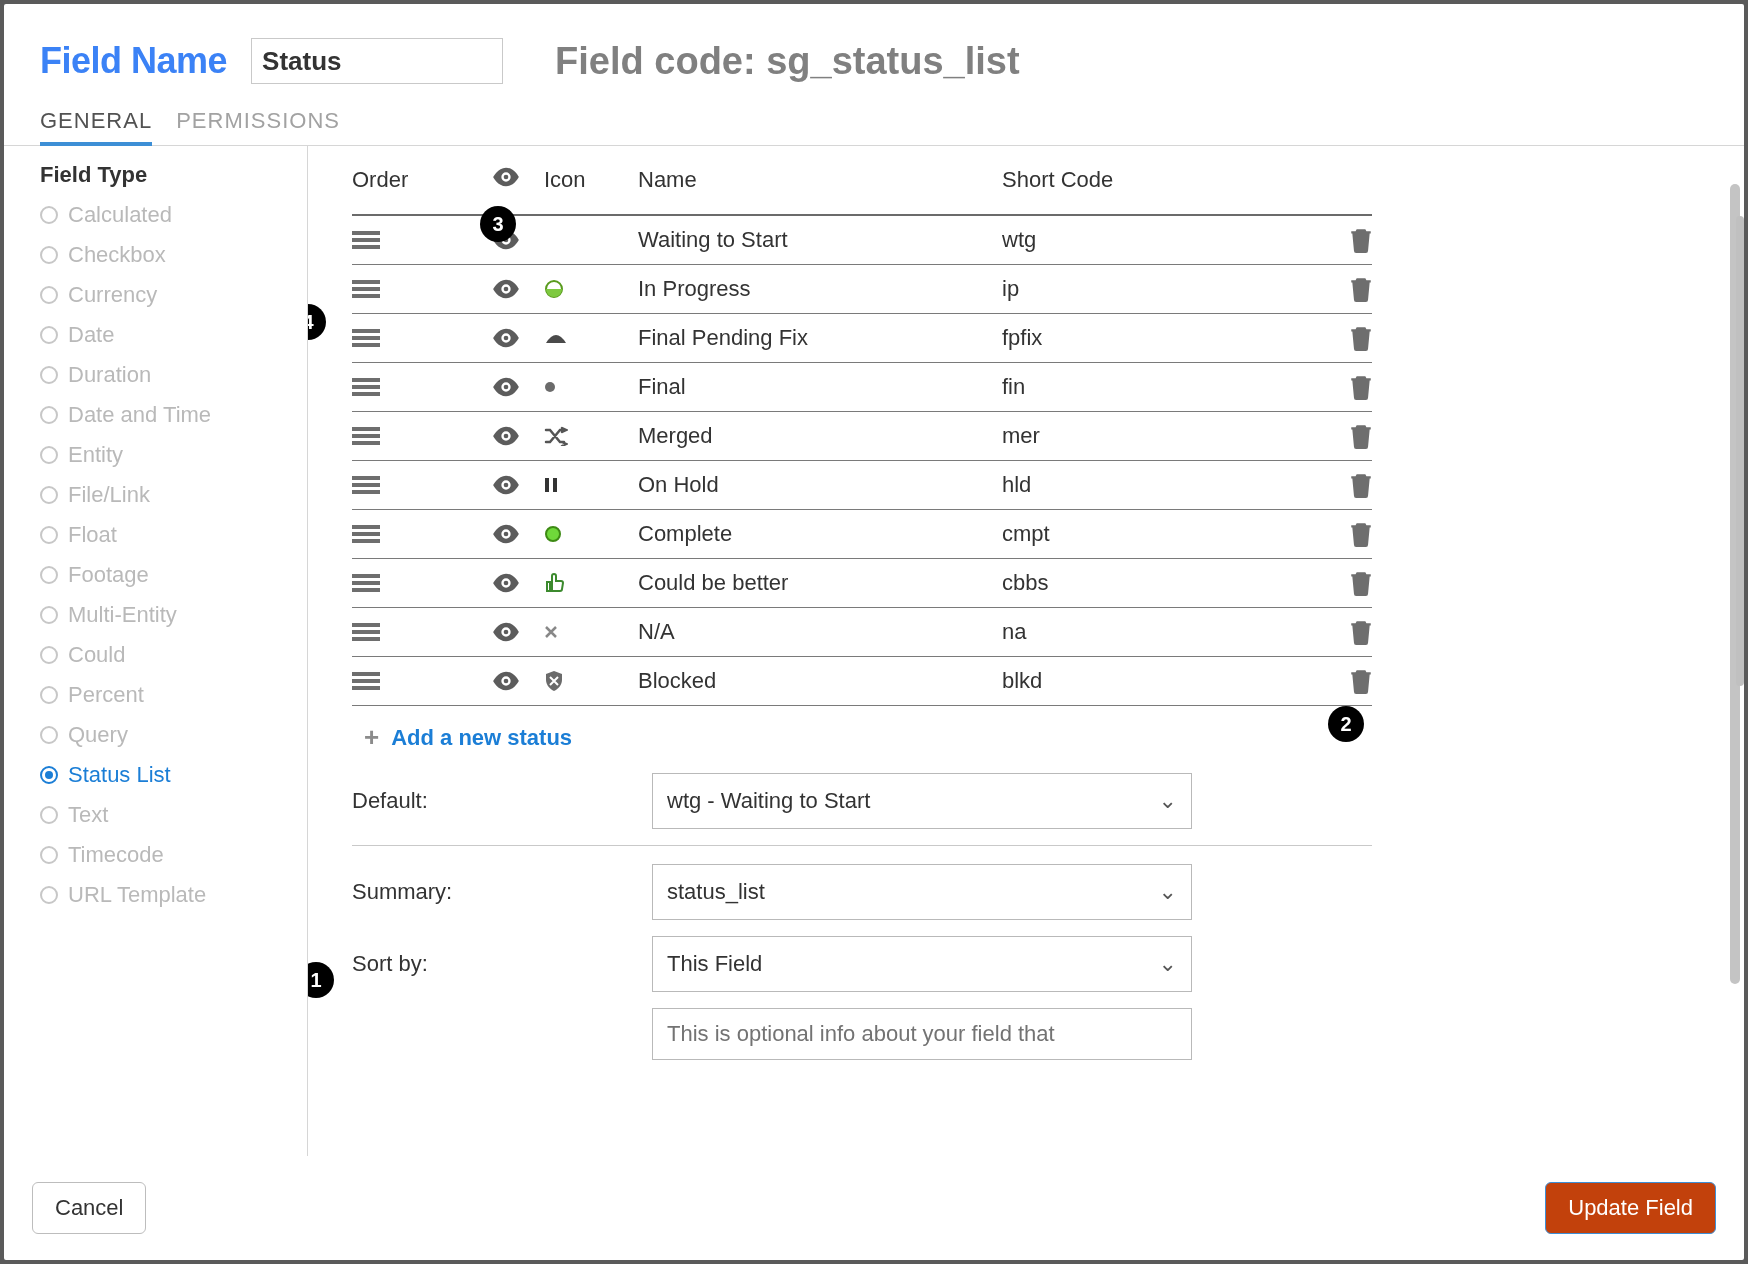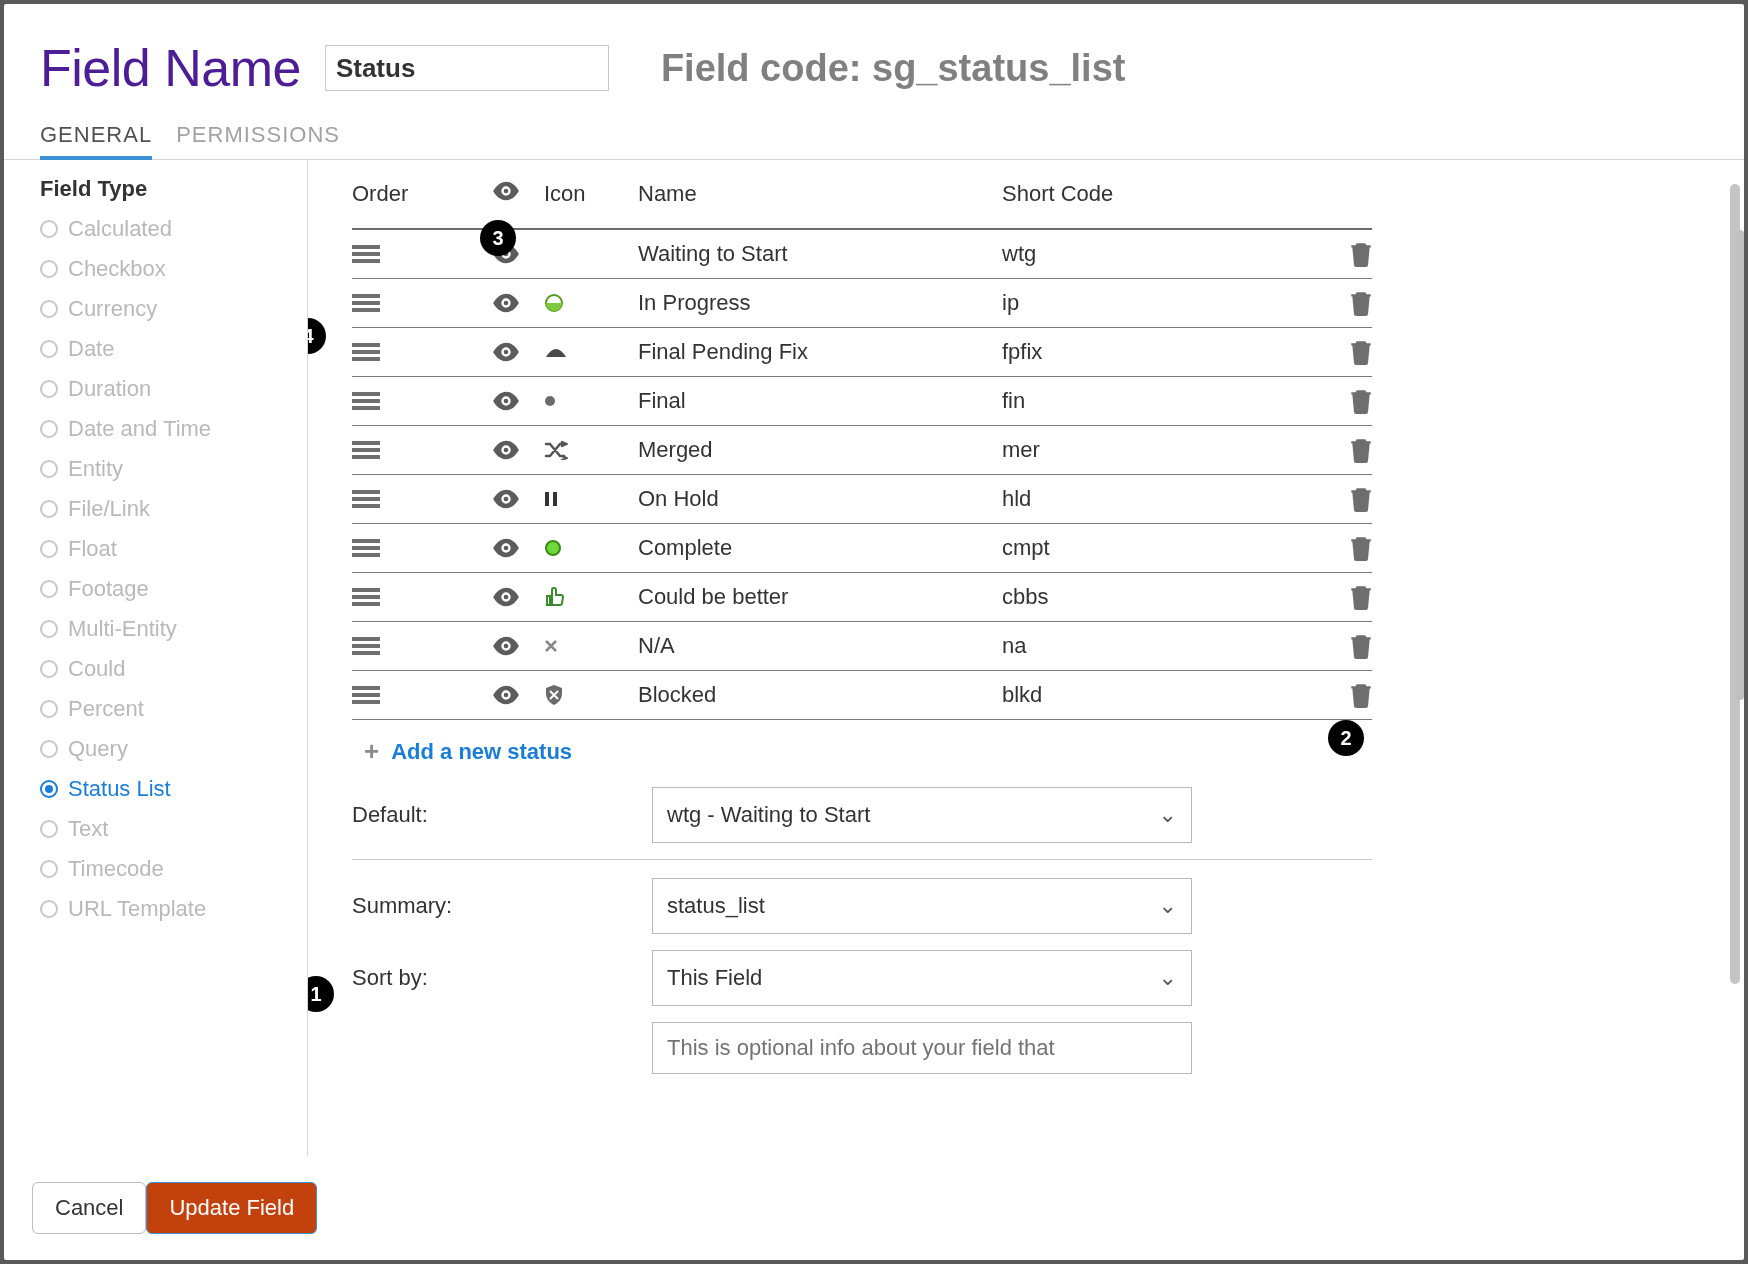--- a/index.html
+++ b/index.html
@@ -19,31 +19,31 @@
     display: flex;
     flex-direction: column;
   }
   .header {
     padding: 34px 36px 16px 36px;
     display: flex;
     align-items: center;
     gap: 24px;
   }
   .header-title {
-    font-size: 52px;
-    font-weight: 400;
-    color: #4c1d95;
+    font-size: 36px;
+    font-weight: 700;
+    color: #3b82f6;
     letter-spacing: -0.5px;
   }
   .field-name-input {
     font-size: 26px;
     padding: 6px 10px;
     border: 1px solid #c9c9c9;
     color: #333;
-    width: 284px;
+    width: 252px;
     height: 46px;
     font-weight: 600;
   }
   .field-code {
     font-size: 38px;
     font-weight: 600;
     color: #808080;
     margin-left: 28px;
   }
   .tabs {
@@ -188,21 +188,21 @@
     width:540px;
     padding:12px 14px;
     color:#737373;
     font-size:22px;
     margin-left:300px;
   }
   .footer {
     border-top: 0;
     padding: 26px 28px;
     display:flex;
-    justify-content:flex-start;
+    justify-content:space-between;
   }
   .btn {
     font-size:22px;
     padding: 12px 22px;
     border-radius:6px;
     cursor:pointer;
   }
   .btn-cancel {
     background:#fff;
     border:1px solid #bdbdbd;

